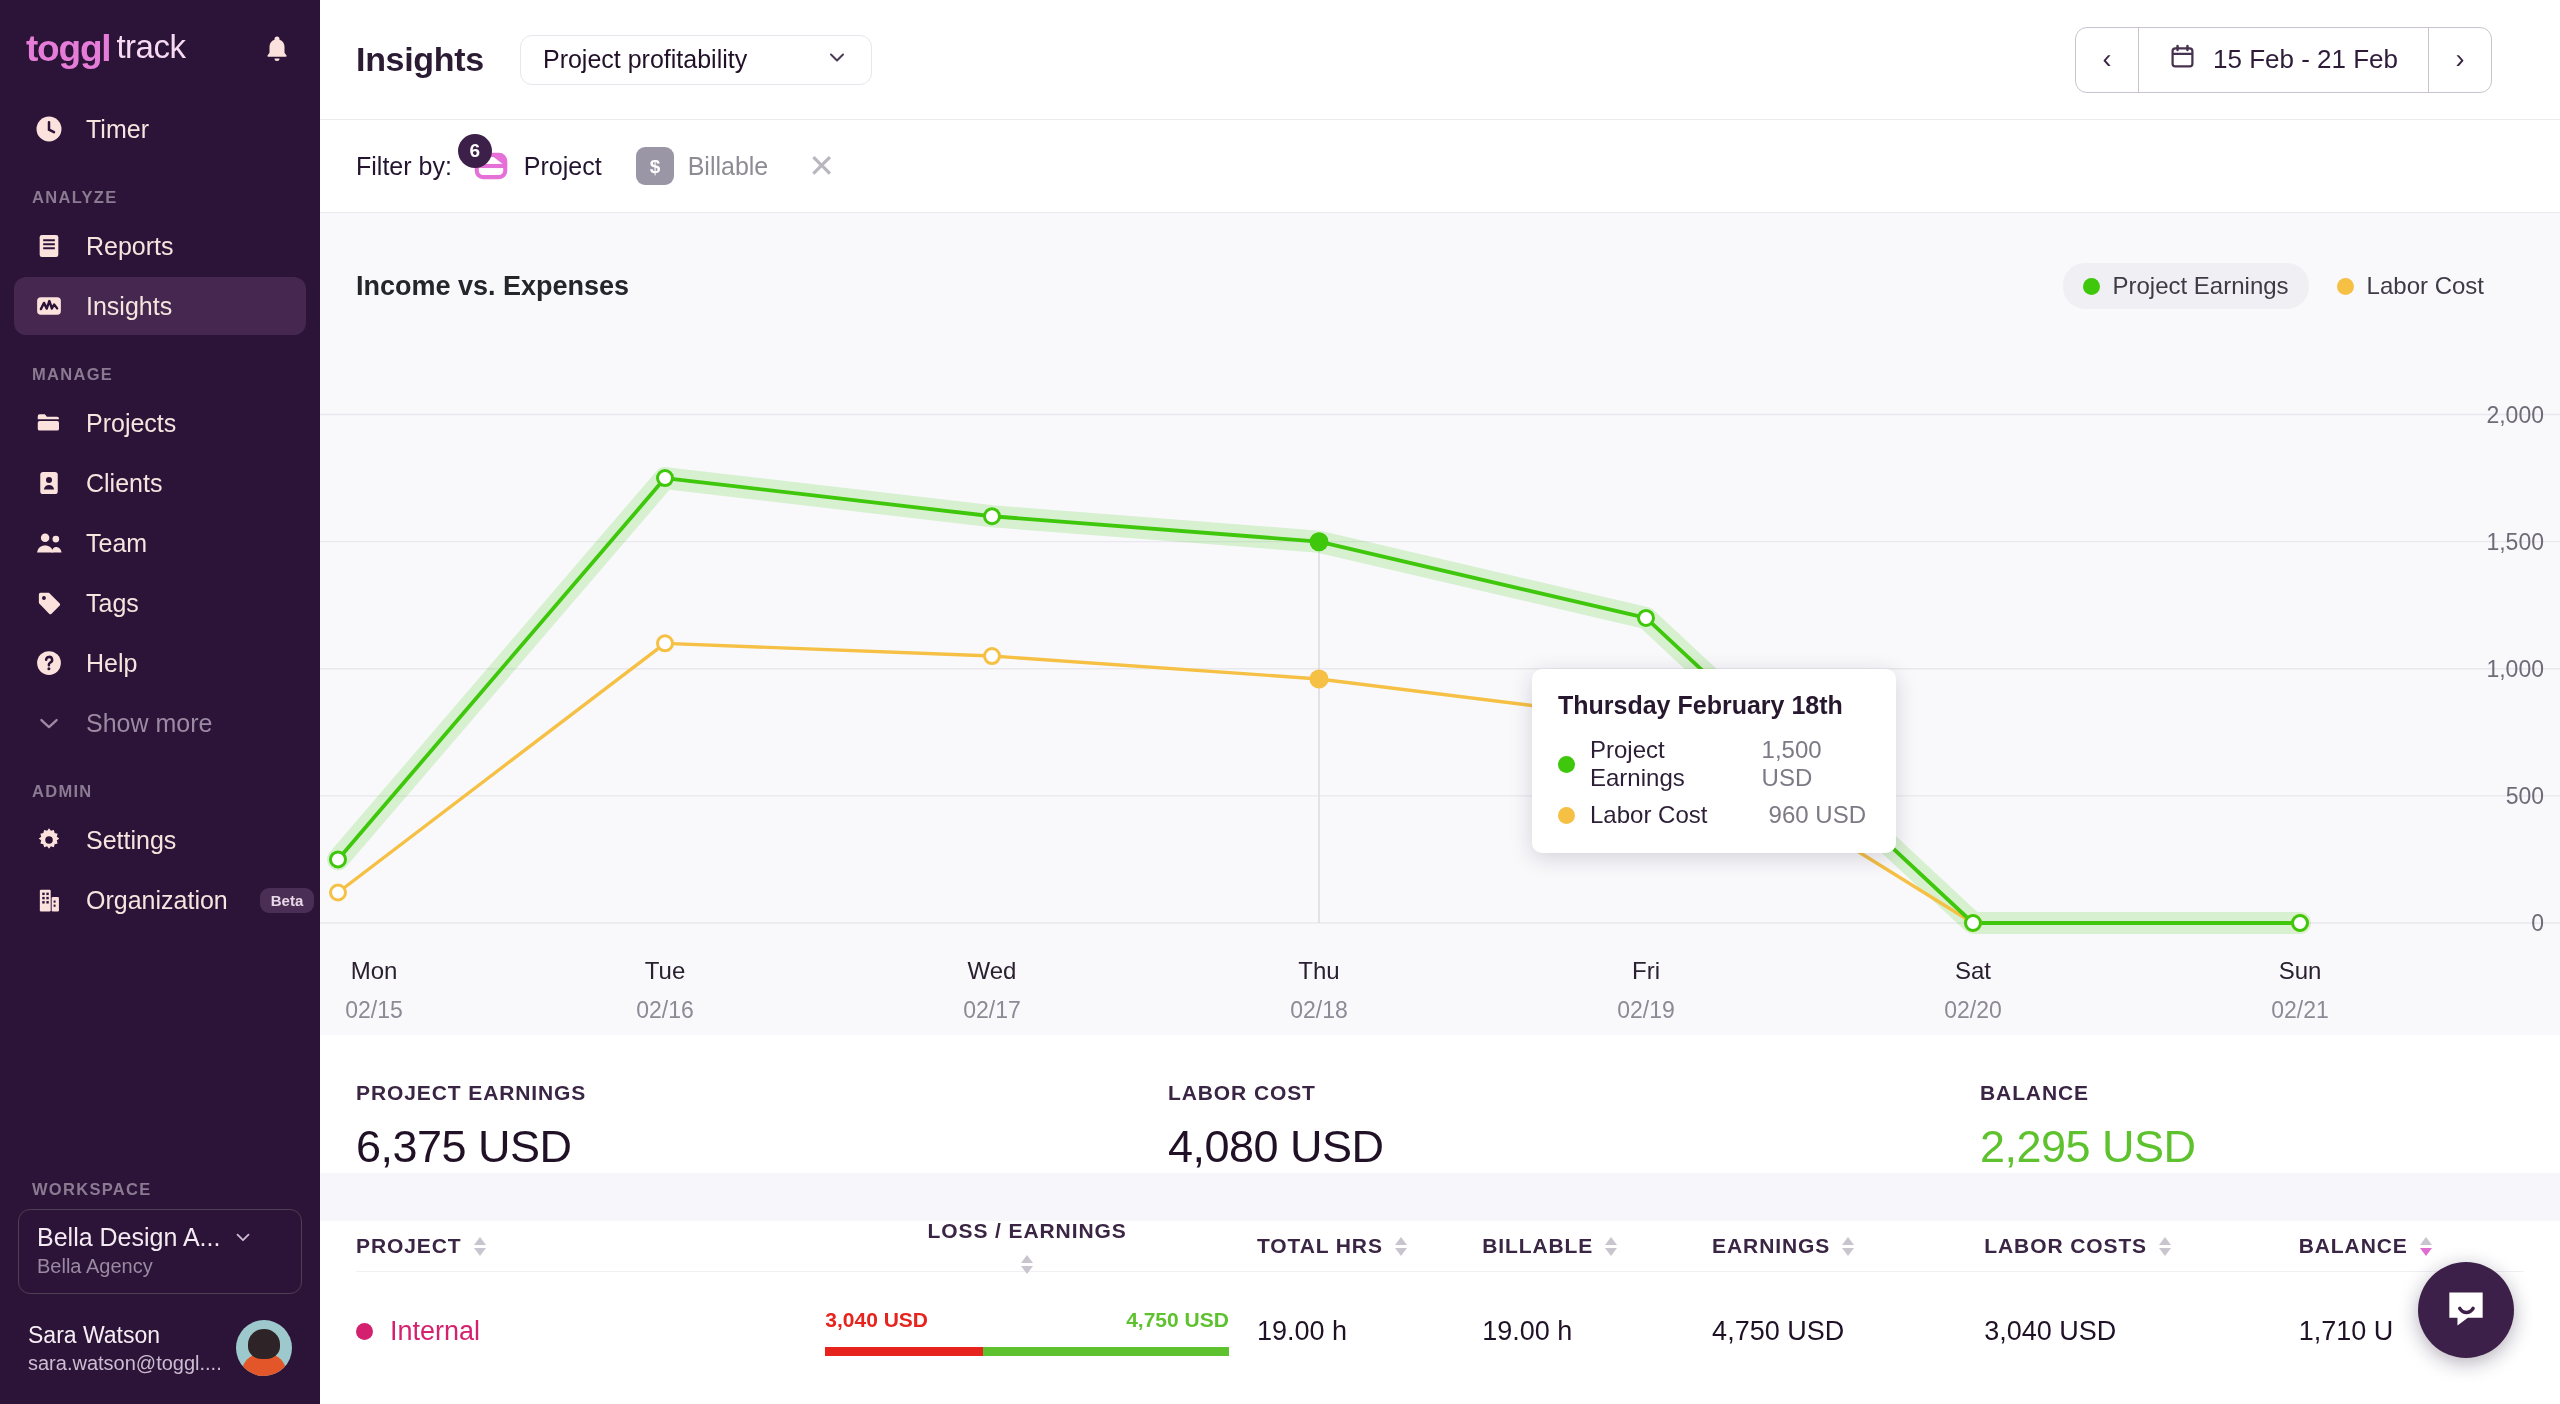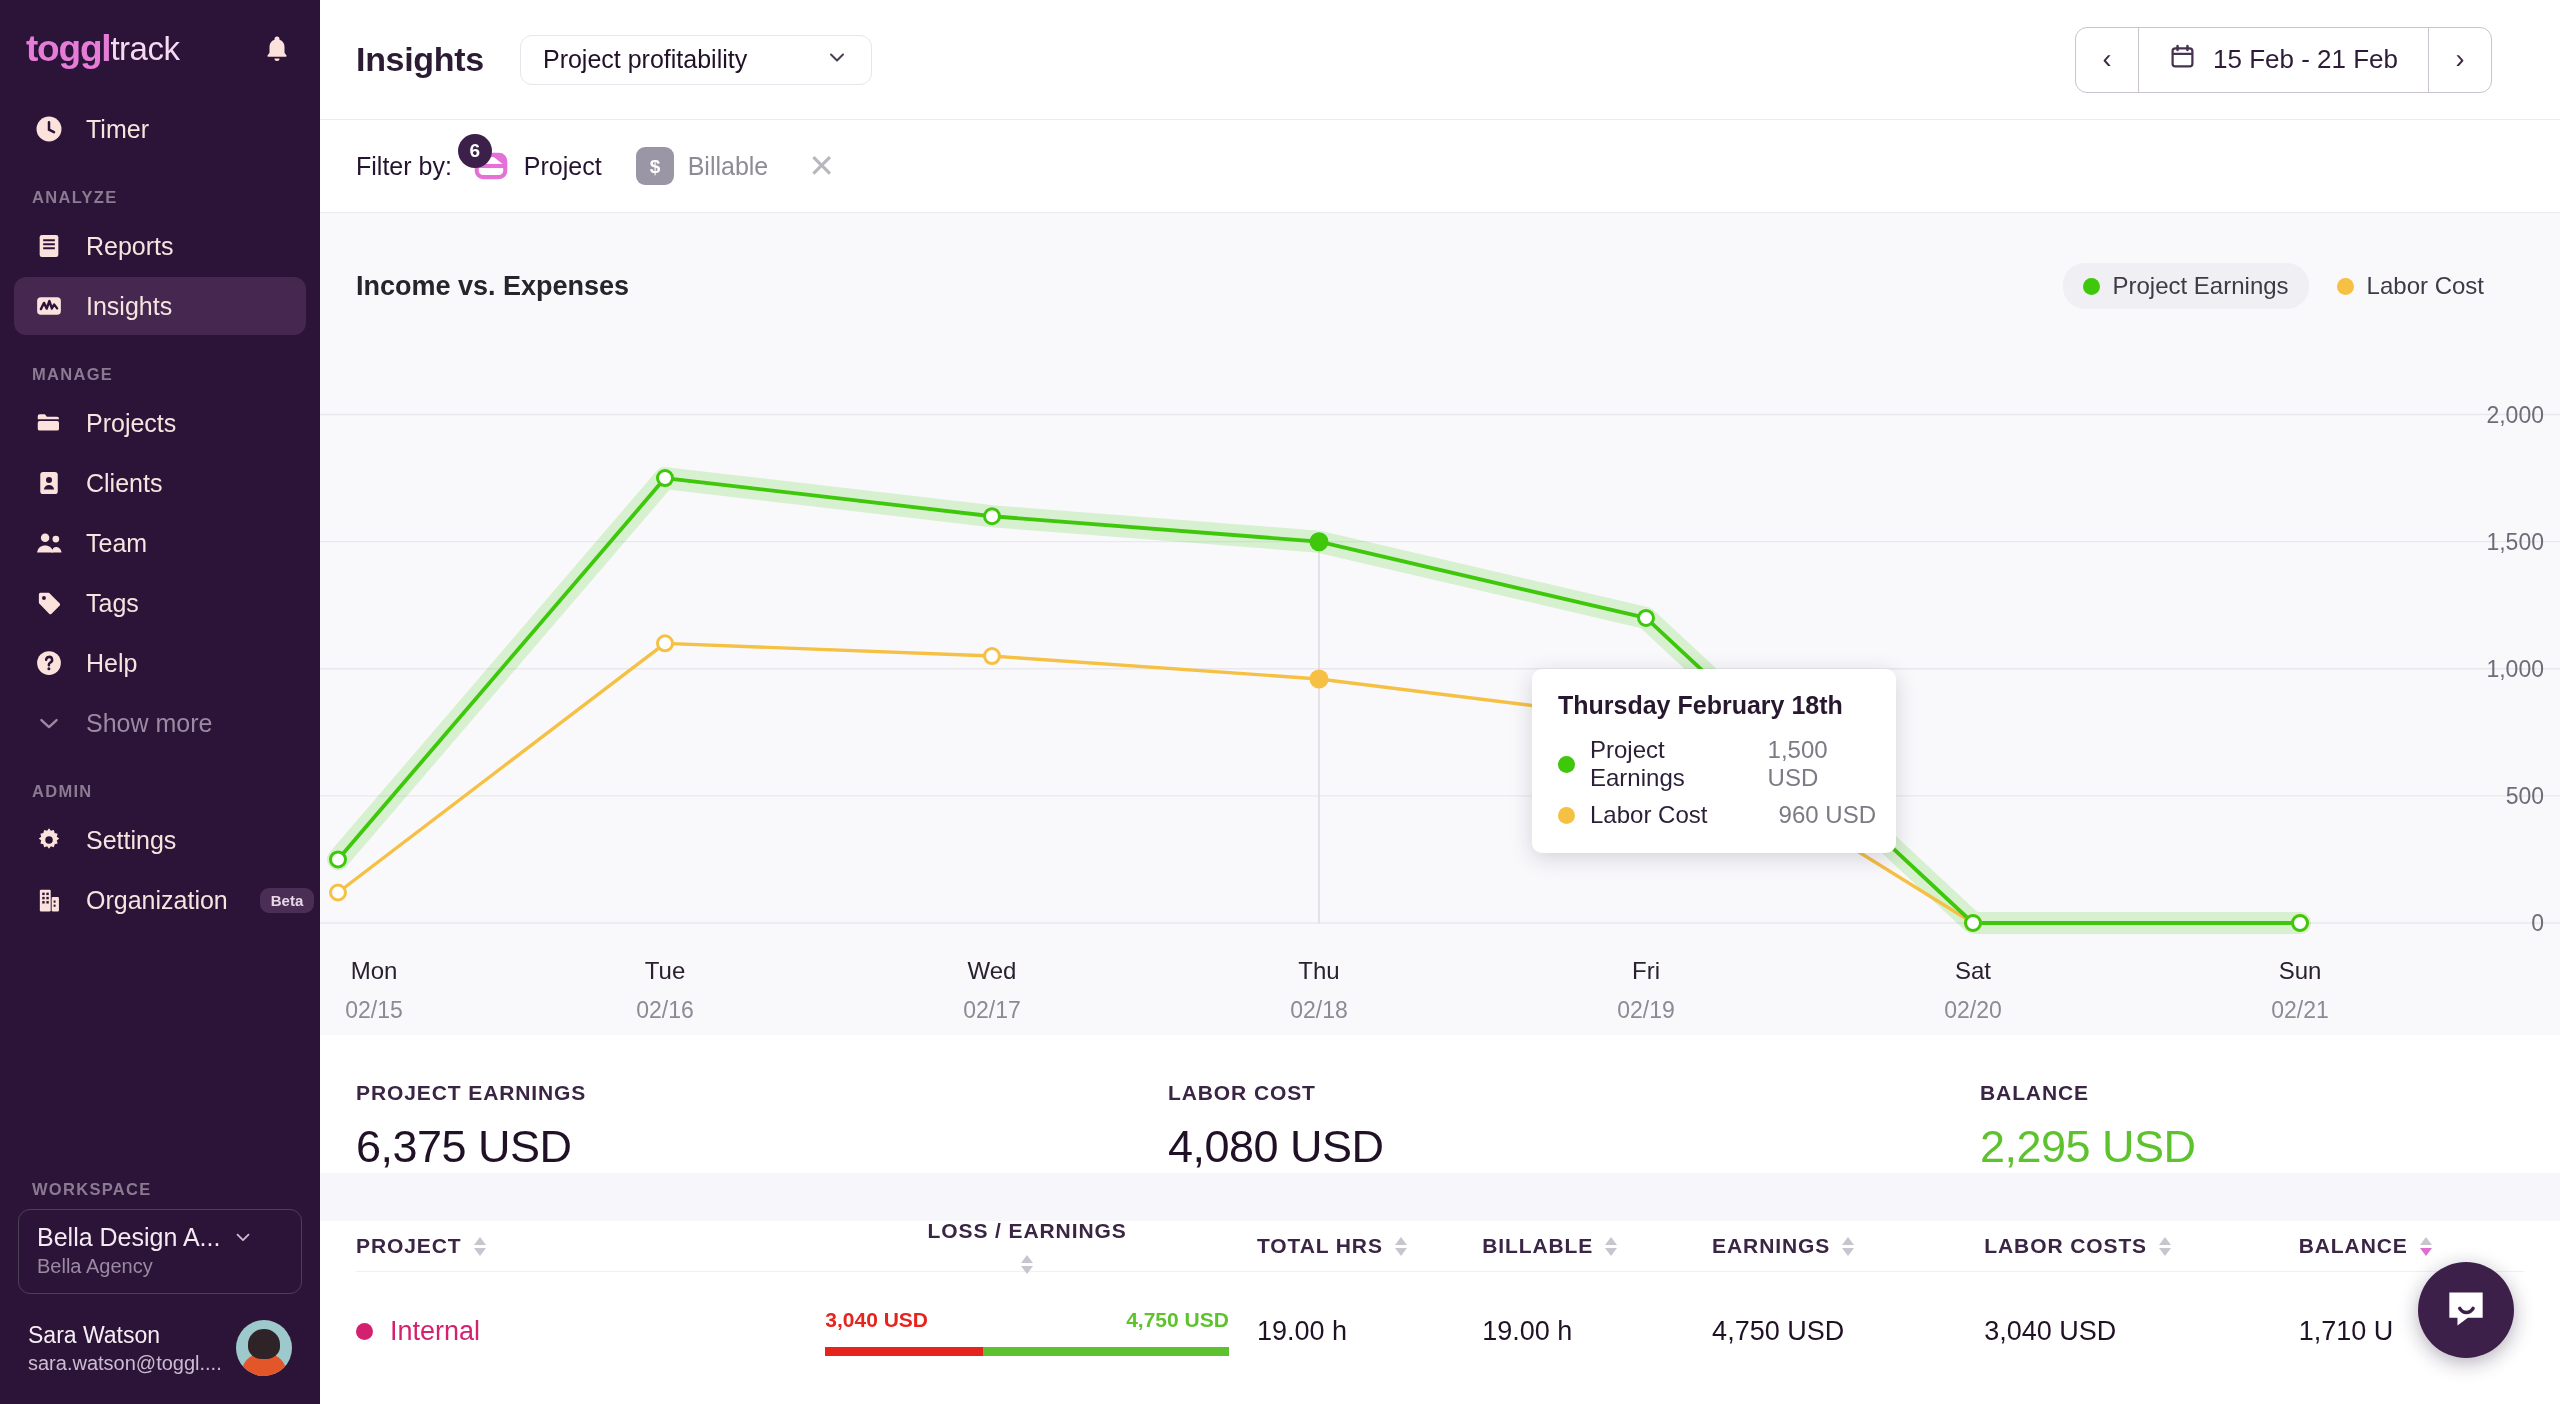--- a/index.html
+++ b/index.html
@@ -13,21 +13,21 @@
   
   .sidebar {
     width: 320px; height: 1404px; flex: 0 0 320px;
     background: #2c1338; color: #fbe9e3;
     display: flex; flex-direction: column; position: relative;
   }
   .brand-row {
     height: 98px; display: flex; align-items: center;
     padding: 0 26px; justify-content: space-between;
   }
-  .brand { display: flex; align-items: center; }
+  .brand { display: flex; align-items: flex-start; gap: 6px; }
   .brand-toggl { font-size: 37px; font-weight: 800; color: #e57cd8; letter-spacing: -1.2px; }
   .brand-track { font-size: 33px; font-weight: 300; color: #f7d9f2; letter-spacing: -0.5px; }
   .bell { width: 34px; height: 34px; display:flex; align-items:center; justify-content:center; cursor: pointer;}
 
   .nav-section-label {
     font-size: 16.5px; letter-spacing: 1.3px; font-weight: 600;
     color: #8b7b92; padding: 0 0 0 32px; margin-top: 30px; margin-bottom: 10px;
   }
   .nav-item {
     display: flex; align-items: center; gap: 20px;
@@ -130,21 +130,21 @@
   .ytick {
     position: absolute; right: 16px; font-size: 23px; color: #6f6b77;
     transform: translateY(-50%);
   }
   .xtick { position: absolute; text-align: center; transform: translateX(-50%); }
   .xtick .d { font-size: 24px; color: #2a2030; }
   .xtick .dt { font-size: 23px; color: #8d8a95; margin-top: 12px;}
 
   .tooltip {
     position: absolute; left: 1212px; top: 338px; width: 364px;
-    background: #fff; border-radius: 10px; padding: 22px 20px 24px 26px;
+    background: #fff; border-radius: 10px; padding: 22px 30px 24px 26px;
     box-shadow: 0 5px 22px rgba(30,20,40,.17); z-index: 20;
   }
   .tt-title { font-size: 25px; font-weight: 700; color: #27182f; margin-bottom: 16px;}
   .tt-row { display: flex; align-items: center; gap: 15px; margin-top: 9px; }
   .tt-name { font-size: 24px; color: #2c1e36; }
   .tt-val { margin-left: auto; font-size: 24px; color: #7e7a85; }
 
   
   .summary { display: flex; padding: 46px 36px 0 36px; background: #fff; }
   .sum-col { flex: 0 0 auto; }

